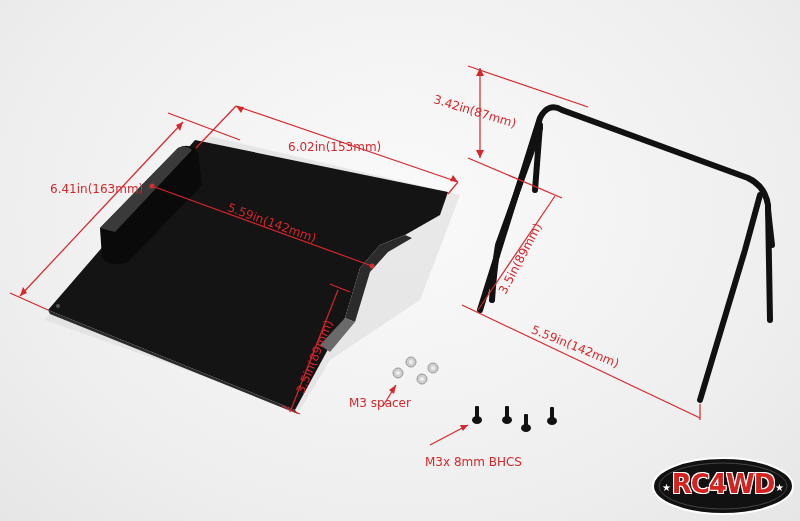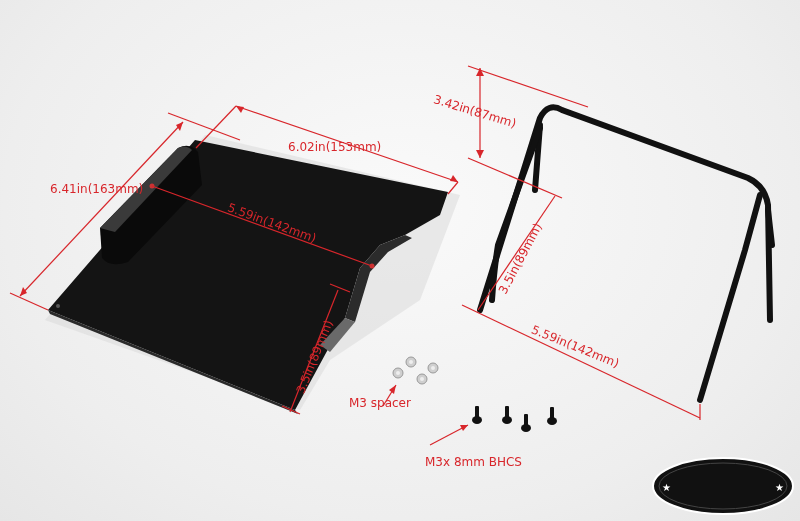--- a/index.html
+++ b/index.html
@@ -113,14 +113,15 @@
   <span class="lbl" style="left:349px;top:396px;">M3 spacer</span>
   <span class="lbl" style="left:385px;top:455px;margin-left:40px;">M3x 8mm BHCS</span>
 
   <div class="logo">
     <svg width="146" height="62" viewBox="0 0 146 62">
       <ellipse cx="73" cy="31" rx="70" ry="28" fill="#111" stroke="#fff" stroke-width="2"></ellipse>
       <ellipse cx="73" cy="31" rx="64" ry="23" fill="none" stroke="#444" stroke-width="1"></ellipse>
       <text x="12" y="36" fill="#fff" font-size="10" font-family="DejaVu Sans, sans-serif">★</text>
       <text x="125" y="36" fill="#fff" font-size="10" font-family="DejaVu Sans, sans-serif">★</text>
     </svg>
+    <div class="logo-text">RC4WD</div>
   </div>
 </div>
 
 </body></html>

